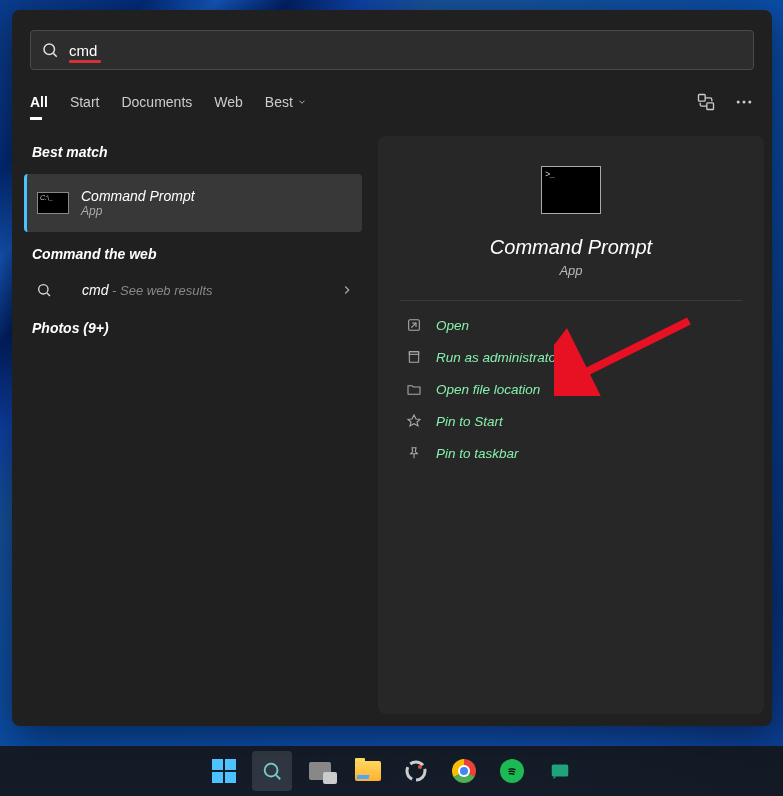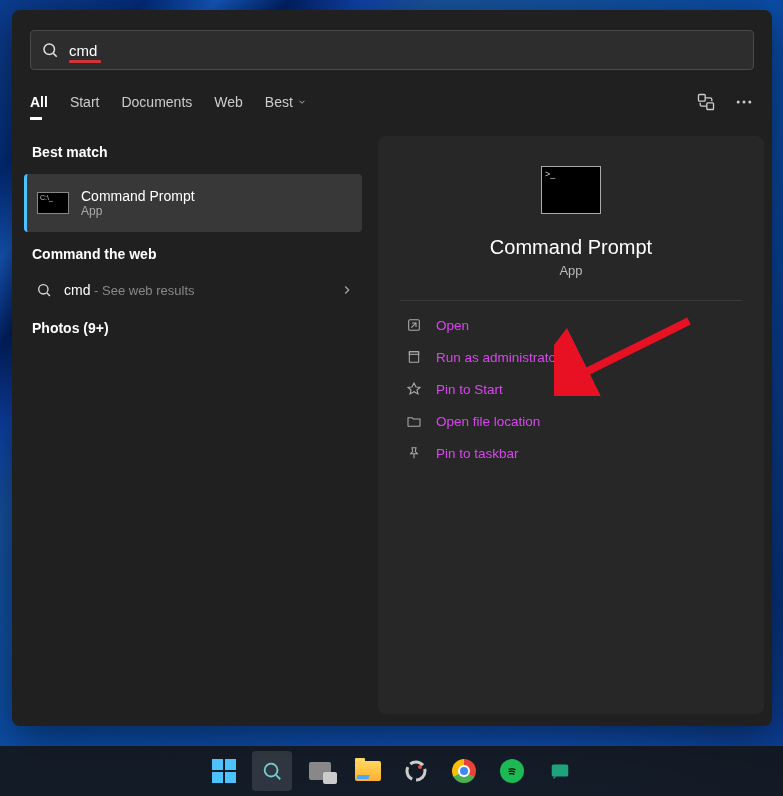--- a/index.html
+++ b/index.html
@@ -37,56 +37,56 @@
     display: flex; align-items: center; margin: 22px 18px 0 18px; gap: 22px;
     color: #ccc; font-size: 14px;
   }
   .tab { display: flex; align-items: center; gap: 4px; cursor: pointer; }
   .tab.active { color: #fff; font-weight: 600; position: relative; }
   .tab.active::after {
     content: ""; position: absolute; left: 0; right: 6px; bottom: -10px; height: 3px;
     background: #fff;
   }
   .tabs-right { margin-left: auto; display: flex; gap: 18px; align-items: center; color: #ccc; }
-  .columns { display: flex; margin: 24px 8px 8px 8px; gap: 12px; }
+  .columns { display: flex; margin: 24px 8px 8px 8px; gap: 12px; font-style: italic; }
   .left-col { width: 346px; }
   .right-col {
     flex: 1; background: #272727; border-radius: 8px; padding: 30px 0 10px 0;
     height: 578px; position: relative;
   }
   .section-label { color: #fff; font-weight: 600; font-size: 14px; padding: 8px 12px; }
   .best-match-item {
     margin: 6px 4px; height: 58px; background: #383838; border-radius: 4px;
     border-left: 3px solid #4cc2ff;
     display: flex; align-items: center; padding: 0 10px; gap: 12px;
   }
   .cmd-thumb {
     width: 32px; height: 22px; background: #000; border: 1px solid #888;
     display: flex; align-items: flex-start; justify-content: flex-start;
     font-size: 7px; color: #ccc; padding: 1px 2px; line-height: 7px;
   }
   .bm-title { color: #fff; font-size: 14px; }
   .bm-sub { color: #aaa; font-size: 12px; }
   .web-row {
     display: flex; align-items: center; height: 40px; padding: 0 12px 0 16px;
-    color: #ddd; font-size: 14px; gap: 12px; cursor: pointer;
+    color: #ddd; font-size: 14px; gap: 30px; cursor: pointer;
   }
   .web-row .dim { color: #888; font-size: 13px; }
   .web-row .chev { margin-left: auto; color: #aaa; }
   .plain-row { color: #fff; font-weight: 600; font-size: 14px; padding: 10px 12px; }
   .preview-icon {
     width: 60px; height: 48px; margin: 0 auto; background: #000;
     border: 1px solid #aaa; position: relative;
   }
   .preview-icon::before { content: ">_"; color: #ccc; font-size: 9px; position: absolute; top: 2px; left: 3px; }
   .preview-title { text-align: center; color: #fff; font-size: 20px; margin-top: 22px; }
   .preview-sub { text-align: center; color: #bbb; font-size: 13px; margin-top: 4px; }
   .divider { height: 1px; background: #3a3a3a; margin: 22px 22px 8px 22px; }
   .action-row {
-    display: flex; align-items: center; gap: 14px; color: #d946ef;
+    display: flex; align-items: center; gap: 14px; color: #86efac;
     font-size: 13.5px; padding: 8px 28px; cursor: pointer;
   }
   .action-row svg, .action-row .aicon { width: 16px; height: 16px; color: #aaa; flex-shrink: 0; }
   .arrow {
     position: absolute; right: 70px; top: 180px; pointer-events: none;
   }
   .taskbar {
     position: absolute; bottom: 0; left: 0; right: 0; height: 50px;
     background: rgba(20,20,20,.88); display: flex; align-items: center; justify-content: center; gap: 8px;
   }
@@ -209,29 +209,29 @@
       </div>
       <div class="action-row">
         <svg class="aicon" viewBox="0 0 24 24" fill="none" stroke="currentColor" stroke-width="1.6">
             <rect x="5" y="4" width="14" height="16" rx="1"></rect>
             <rect x="5" y="4" width="14" height="4"></rect>
           </svg>
         <span>Run as administrator</span>
       </div>
       <div class="action-row">
         <svg class="aicon" viewBox="0 0 24 24" fill="none" stroke="currentColor" stroke-width="1.6">
+            <path d="M3 7h6l2 2h10v10a1 1 0 0 1-1 1H4a1 1 0 0 1-1-1V7z"></path>
+          </svg>
+        <span>Open file location</span>
+      </div>
+      <div class="action-row">
+        <svg class="aicon" viewBox="0 0 24 24" fill="none" stroke="currentColor" stroke-width="1.6">
             <path d="M12 3l3 6 6 .5-4.5 4 1.5 6-6-3.5-6 3.5 1.5-6L3 9.5 9 9z"></path>
           </svg>
         <span>Pin to Start</span>
-      </div>
-      <div class="action-row">
-        <svg class="aicon" viewBox="0 0 24 24" fill="none" stroke="currentColor" stroke-width="1.6">
-            <path d="M3 7h6l2 2h10v10a1 1 0 0 1-1 1H4a1 1 0 0 1-1-1V7z"></path>
-          </svg>
-        <span>Open file location</span>
       </div>
       <div class="action-row">
         <svg class="aicon" viewBox="0 0 24 24" fill="none" stroke="currentColor" stroke-width="1.6">
             <path d="M9 4h6l-1 6 3 3H7l3-3-1-6z"></path>
             <line x1="12" y1="13" x2="12" y2="20"></line>
           </svg>
         <span>Pin to taskbar</span>
       </div>
 
       <svg class="arrow" width="140" height="80">

